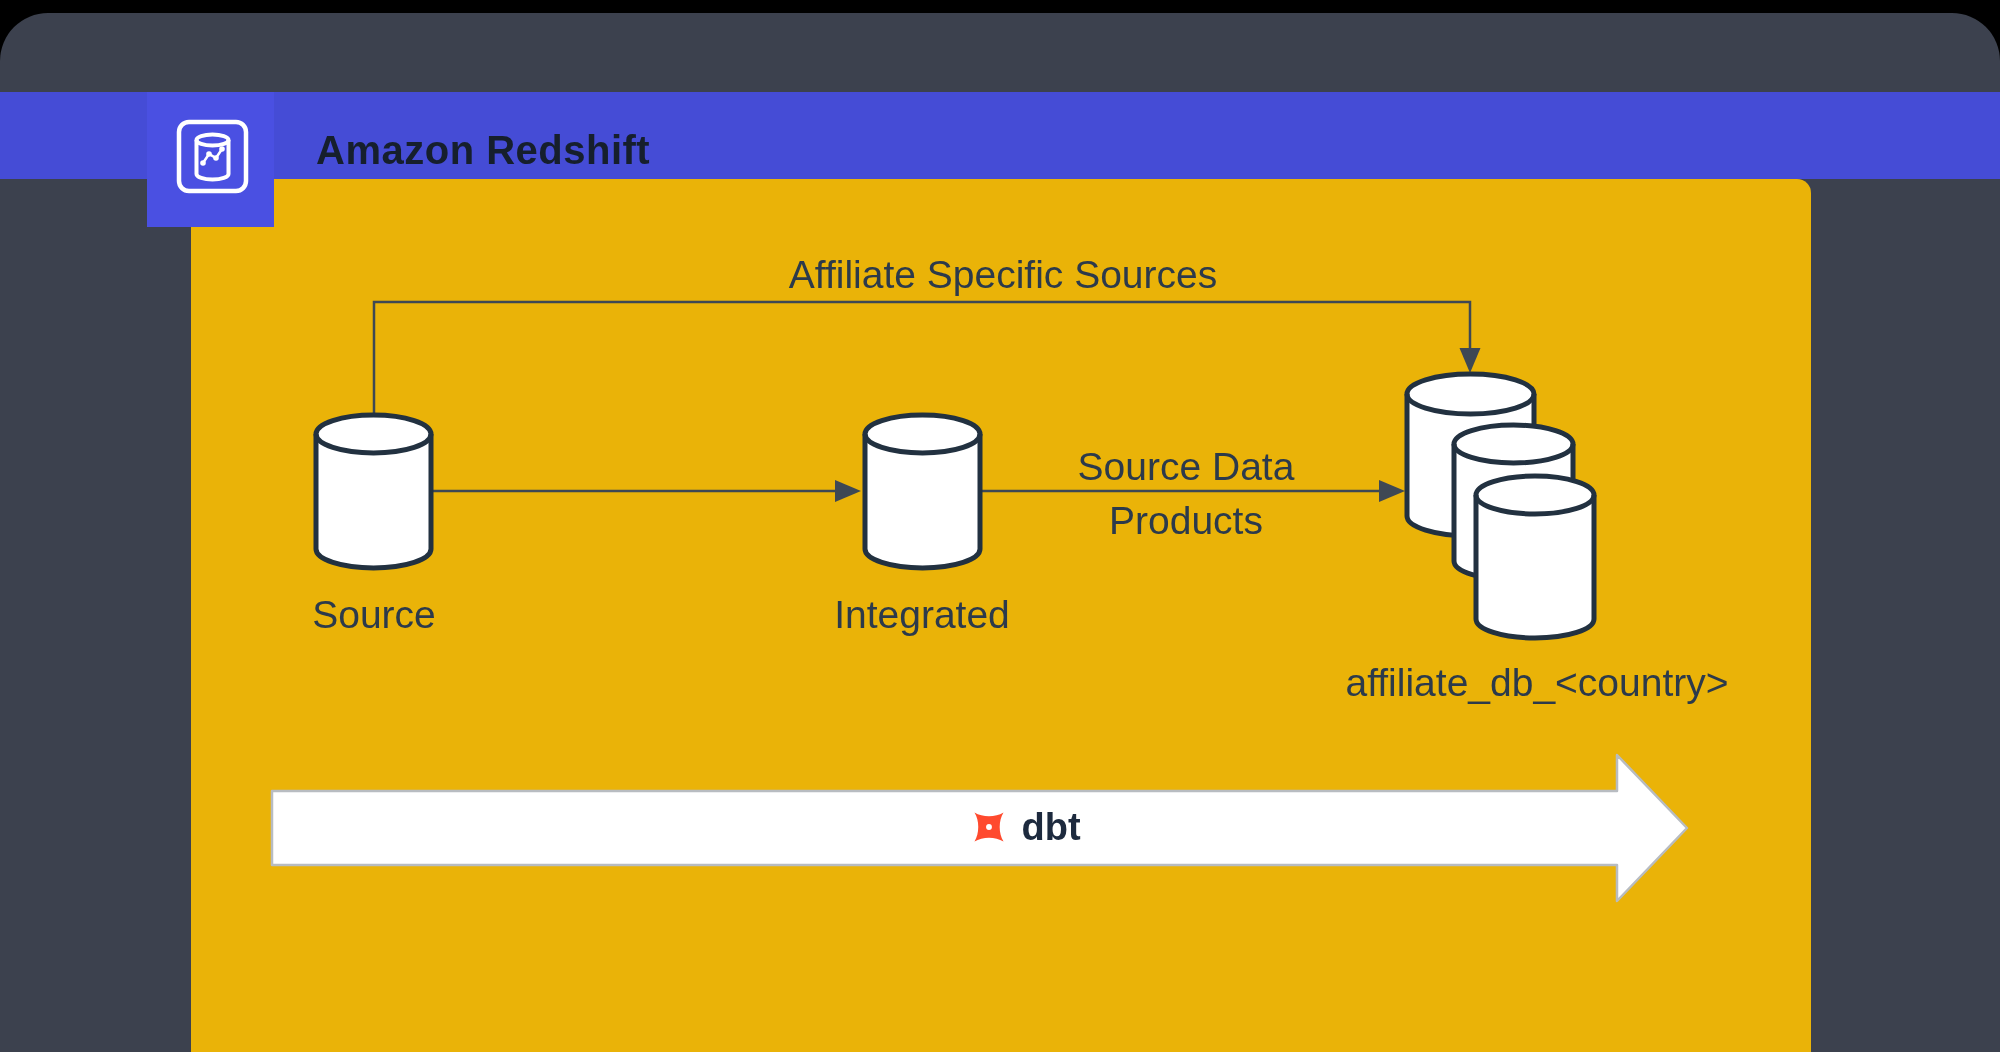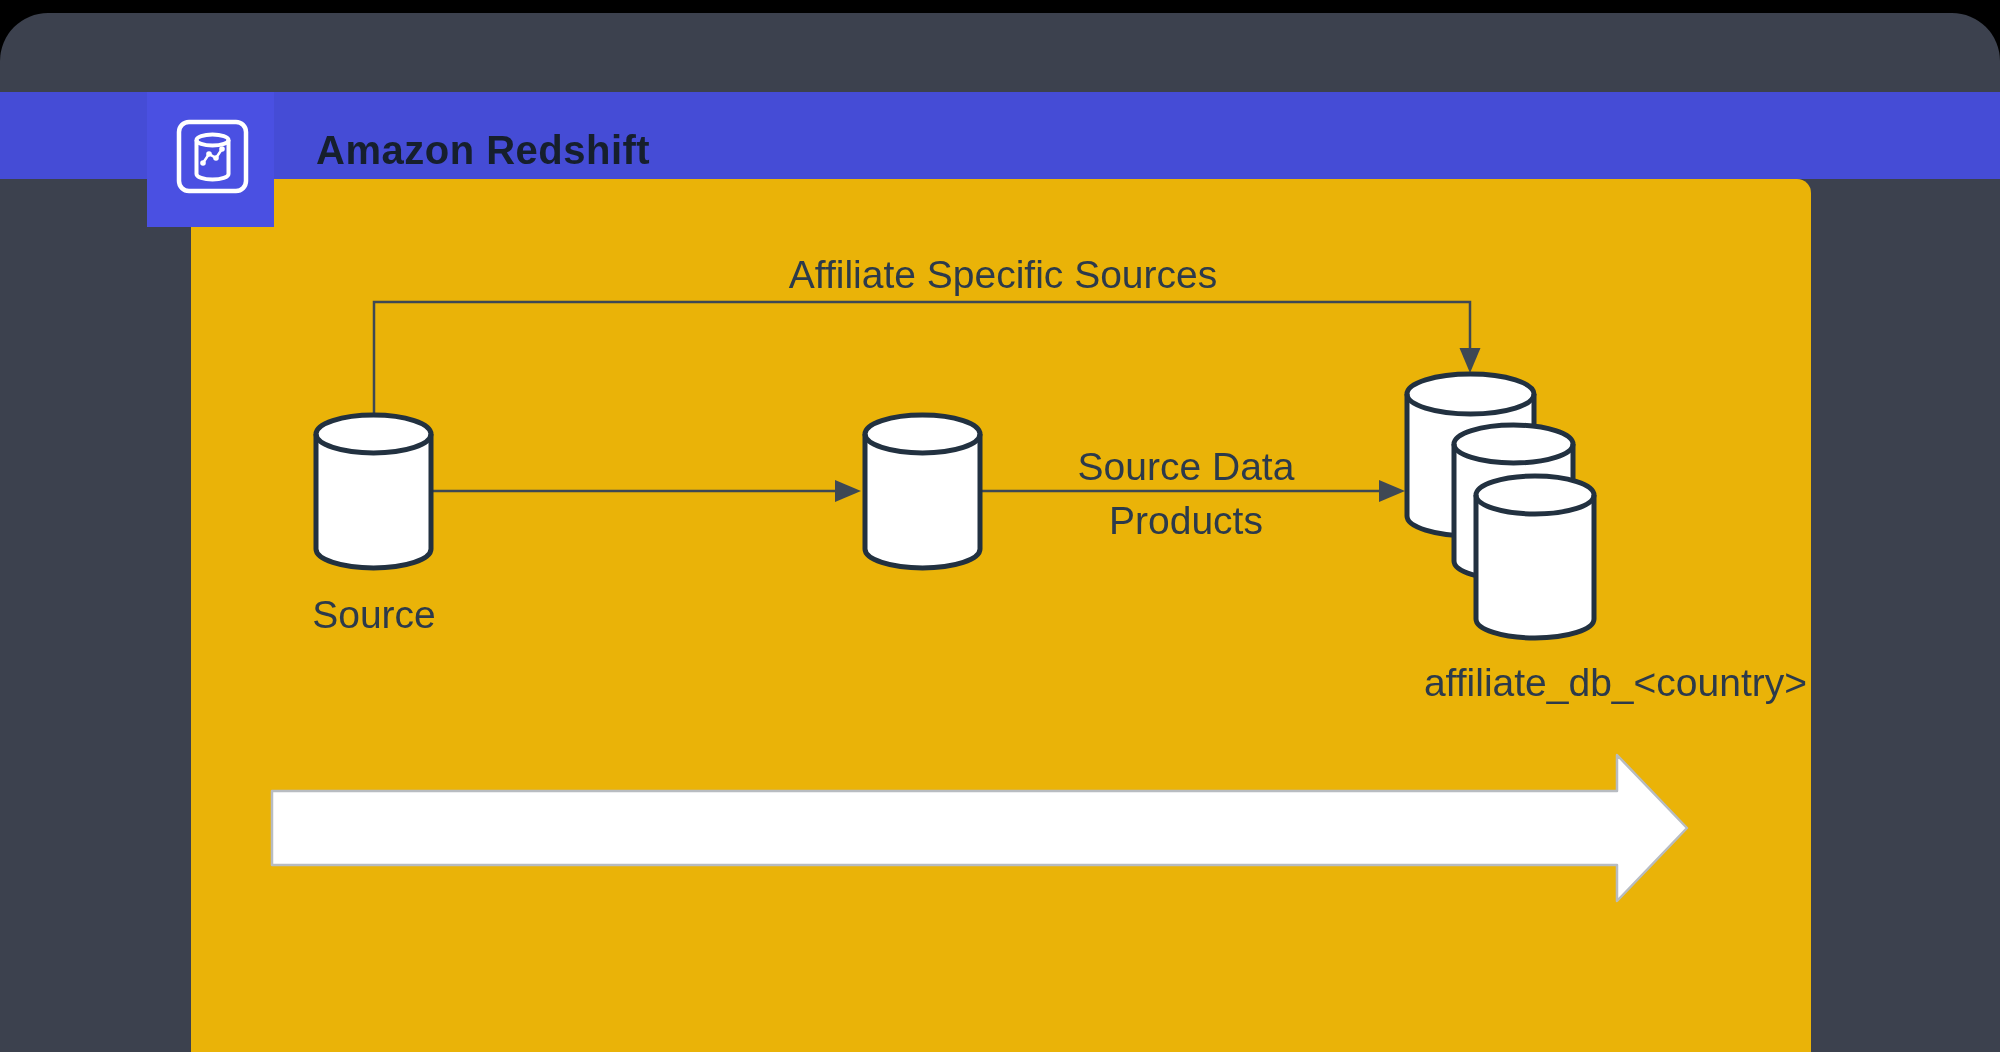--- a/index.html
+++ b/index.html
@@ -53,21 +53,21 @@
   .label{
     position:absolute;text-align:center;
     color:var(--label-ink);
     font-size:39px;line-height:1.25;
     z-index:2;
   }
   #lbl-top-flow{left:512px;top:72px;width:600px;}
   #lbl-sources{left:33px;top:412px;width:300px;}
   #lbl-integrated{left:581px;top:412px;width:300px;}
   #lbl-sdp{left:845px;top:249px;width:300px;line-height:54px;white-space:pre-line;margin-top:12px;}
-  #lbl-affiliate{left:1076px;top:480px;width:540px;text-align:right;}
+  #lbl-affiliate{left:1076px;top:480px;width:540px;}
   #dbt-row{
     position:absolute;left:738px;top:618px;width:190px;height:60px;
     display:flex;align-items:center;justify-content:center;gap:10px;
     z-index:2;
   }
   #dbt-text{font-size:38px;font-weight:700;color:#1d2a3e;}
 </style>
 </head>
 <body>
 
@@ -117,26 +117,36 @@
 
     <g>
       <path d="M81 612 H1426 V576 L1496 649 L1426 722 V686 H81 Z" fill="#ffffff" stroke="#b8bcc1" stroke-width="2.5" stroke-linejoin="round"></path>
     </g>
   </svg>
 
   <div class="label" id="lbl-top-flow">Affiliate Specific Sources</div>
 
   <div class="label" id="lbl-sources">Source</div>
 
+  <div class="label" id="lbl-integrated">Integrated</div>
 
   <div class="label" id="lbl-sdp">Source Data
 Products</div>
 
   <div class="label" id="lbl-affiliate">affiliate_db_&lt;country&gt;</div>
 
+  <div id="dbt-row">
+    <svg width="44" height="44" viewBox="0 0 24 24">
+      <g transform="rotate(45 12 12)">
+        <path d="M12 0.8 C13.2 5.9 18.1 10.8 23.2 12 C18.1 13.2 13.2 18.1 12 23.2 C10.8 18.1 5.9 13.2 0.8 12 C5.9 10.8 10.8 5.9 12 0.8 Z" fill="#ff4a2e"></path>
+      </g>
+      <circle cx="12" cy="12" r="1.6" fill="#ffffff"></circle>
+    </svg>
+    <span id="dbt-text">dbt</span>
+  </div>
 
 </div>
 
 <div id="badge">
   <svg width="127" height="135" viewBox="0 0 127 135">
     <rect x="32" y="30" width="67" height="69" rx="10" fill="none" stroke="#ffffff" stroke-width="4.5"></rect>
     <path d="M49.5 48 A16 5.5 0 0 1 81.5 48 V82 A16 5.5 0 0 1 49.5 82 Z" fill="none" stroke="#ffffff" stroke-width="4"></path>
     <path d="M49.5 48 A16 5.5 0 0 0 81.5 48" fill="none" stroke="#ffffff" stroke-width="4"></path>
     <polyline points="56,71 62,62 69,66 75,57" fill="none" stroke="#ffffff" stroke-width="2.5"></polyline>
     <circle cx="56" cy="71" r="2.8" fill="#ffffff"></circle>

